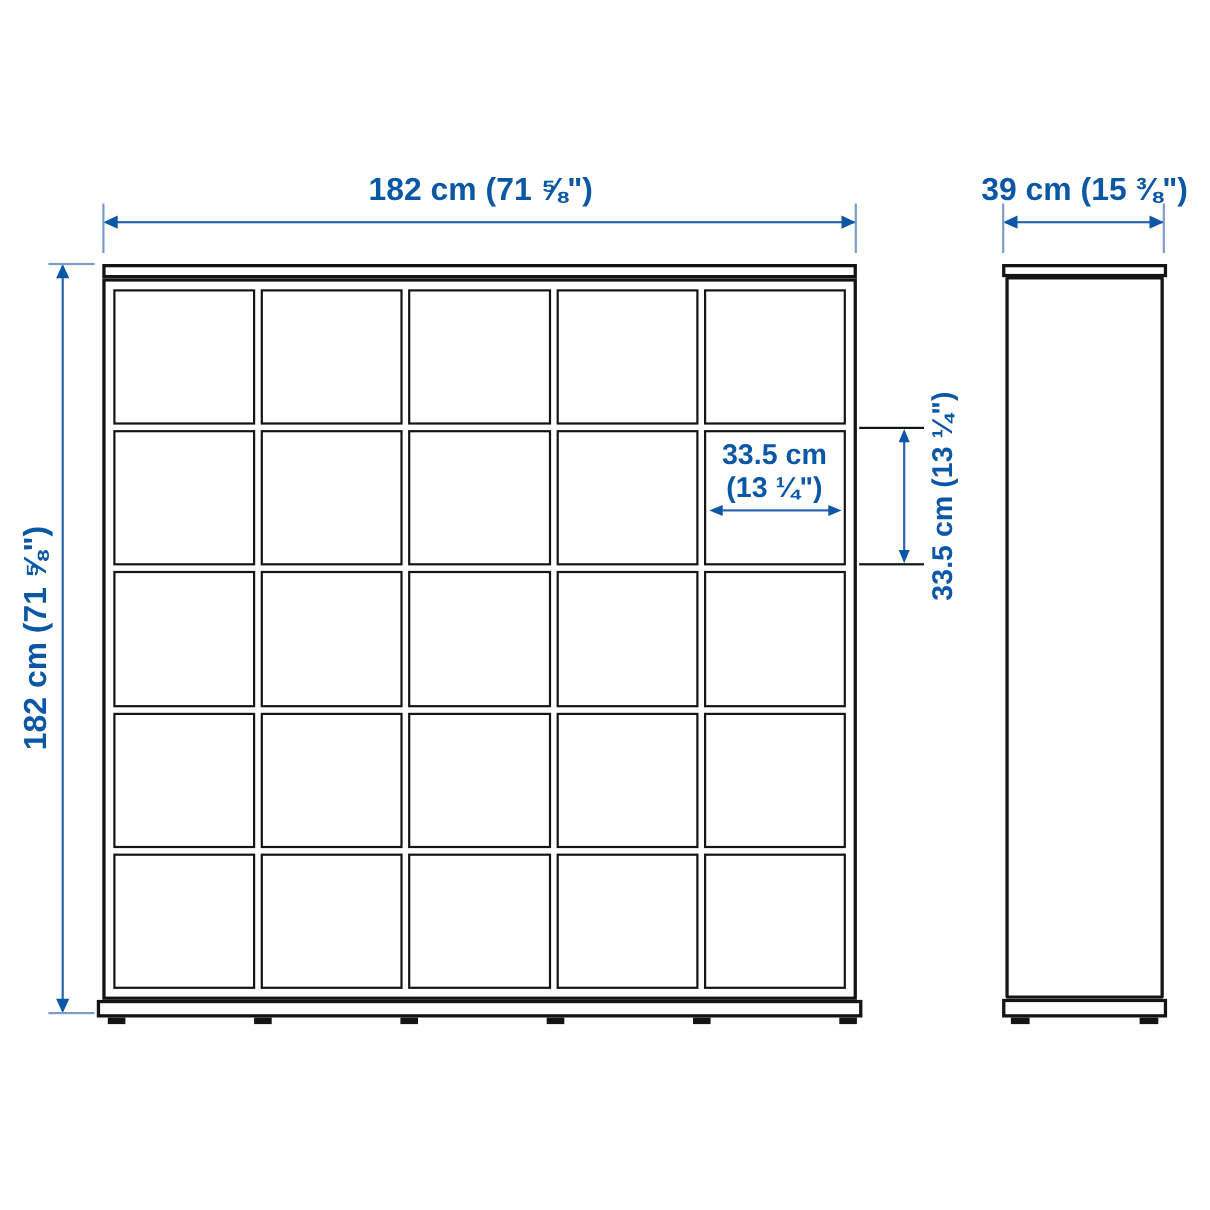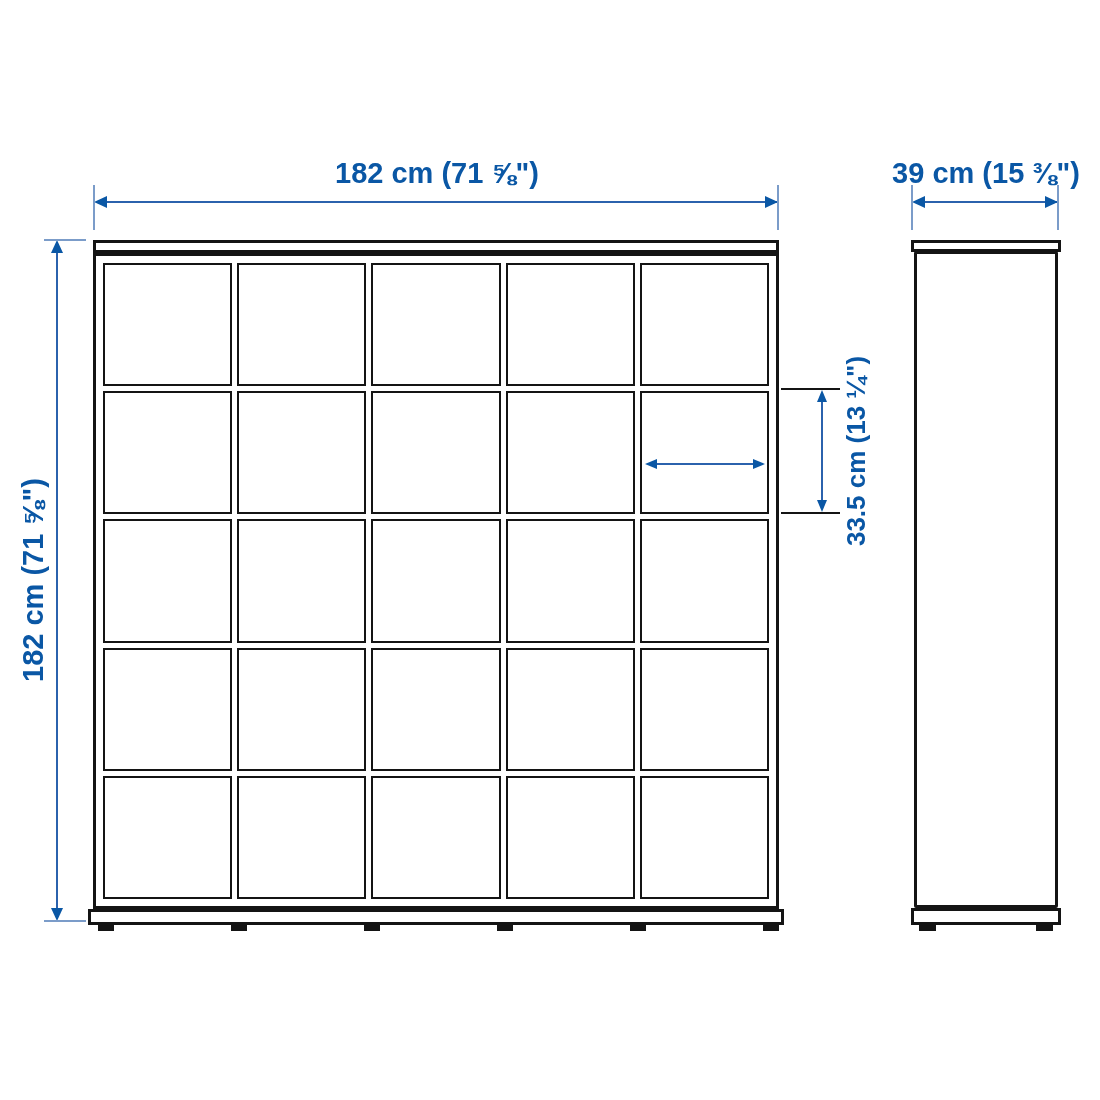--- a/index.html
+++ b/index.html
@@ -90,20 +90,24 @@
   <div class="band" style="left:88px;top:909px;width:696px;height:16px;"></div>
   <div id="front-feet">
       <div class="foot" style="left: 98px; top: 925px; width: 16px;"></div>
       <div class="foot" style="left: 231px; top: 925px; width: 16px;"></div>
       <div class="foot" style="left: 364px; top: 925px; width: 16px;"></div>
       <div class="foot" style="left: 497px; top: 925px; width: 16px;"></div>
       <div class="foot" style="left: 630px; top: 925px; width: 16px;"></div>
       <div class="foot" style="left: 763px; top: 925px; width: 16px;"></div>
     </div>
 
+  <div class="dim-label small" style="left:640px;top:398px;width:128px;">
+    <div>33.5 cm</div>
+    <div>(13 ¼")</div>
+  </div>
   <div class="dim-line" style="left:652px;top:463px;width:106px;height:2px;"></div>
   <div class="arrow sm a-left" style="left:645px;top:459px;"></div>
   <div class="arrow sm a-right" style="left:753px;top:459px;"></div>
 
   <div class="black-line" style="left:781px;top:388px;width:59px;height:2px;"></div>
   <div class="black-line" style="left:781px;top:512px;width:59px;height:2px;"></div>
   <div class="dim-line" style="left:821px;top:393px;width:2px;height:116px;"></div>
   <div class="arrow sm a-up" style="left:817px;top:390px;"></div>
   <div class="arrow sm a-down" style="left:817px;top:500px;"></div>
   <div class="dim-label small rot" style="left:656px;top:436px;width:400px;height:30px;">33.5 cm (13 ¼")</div>

